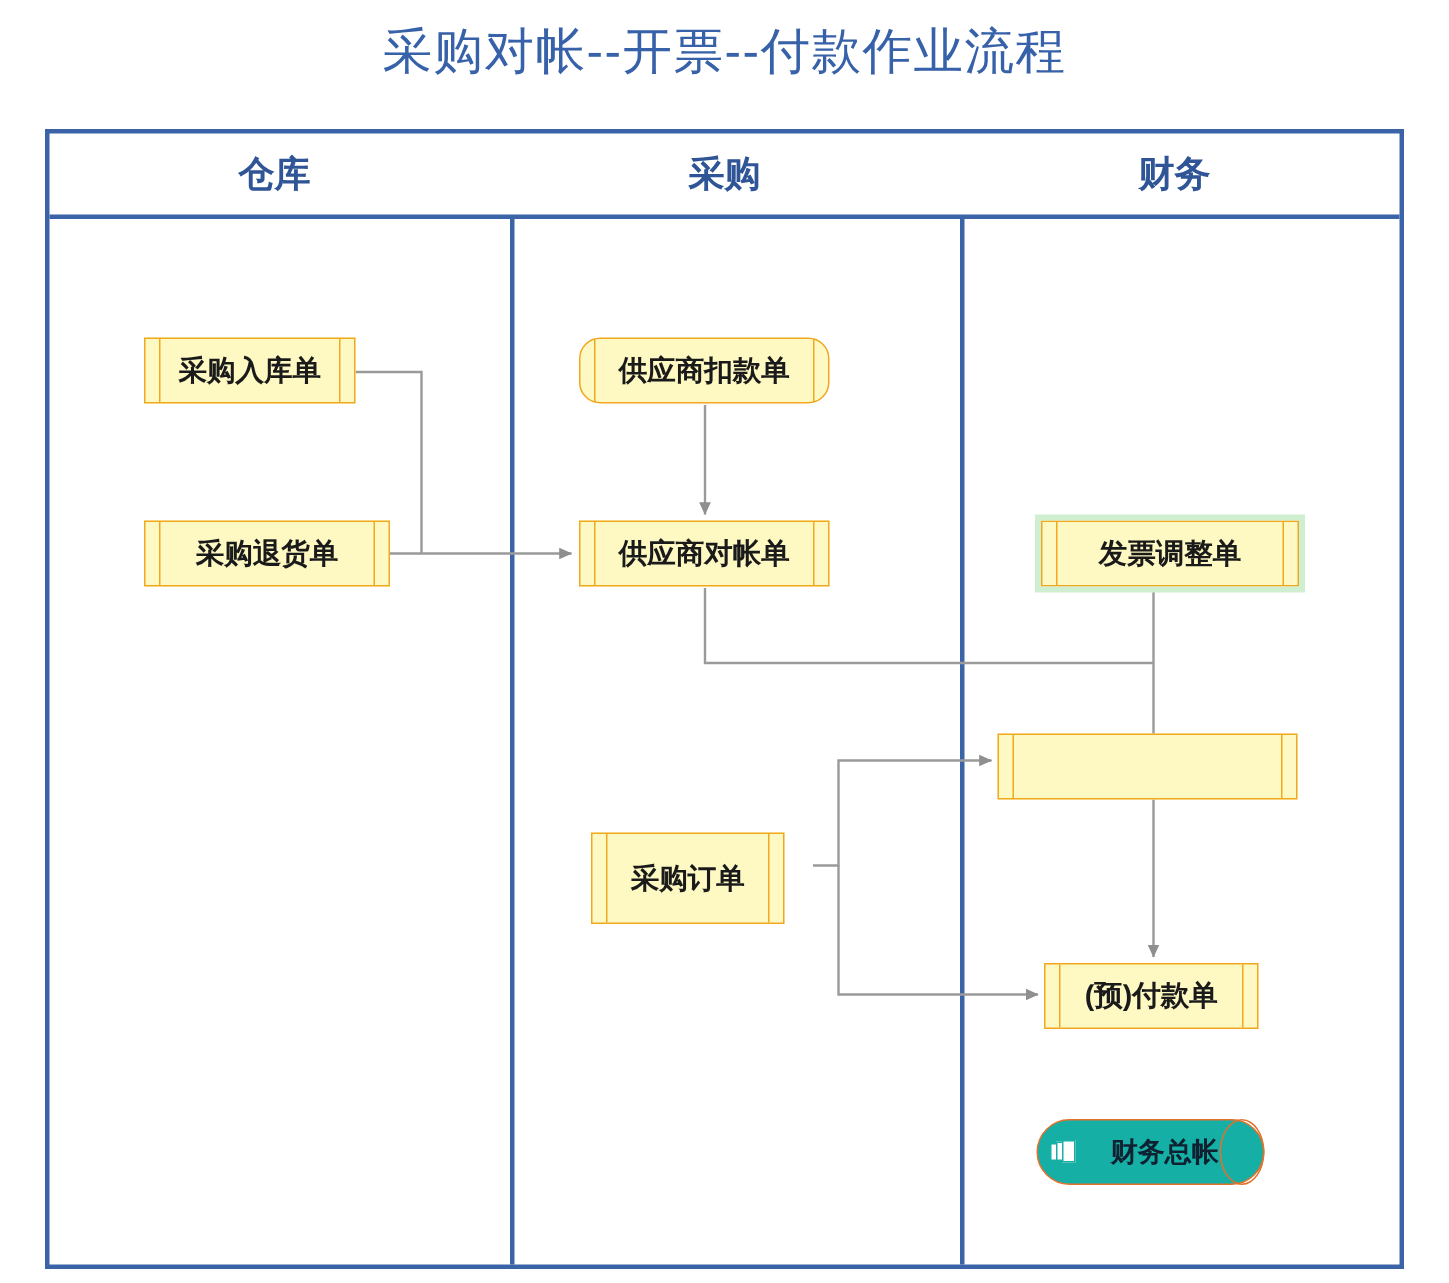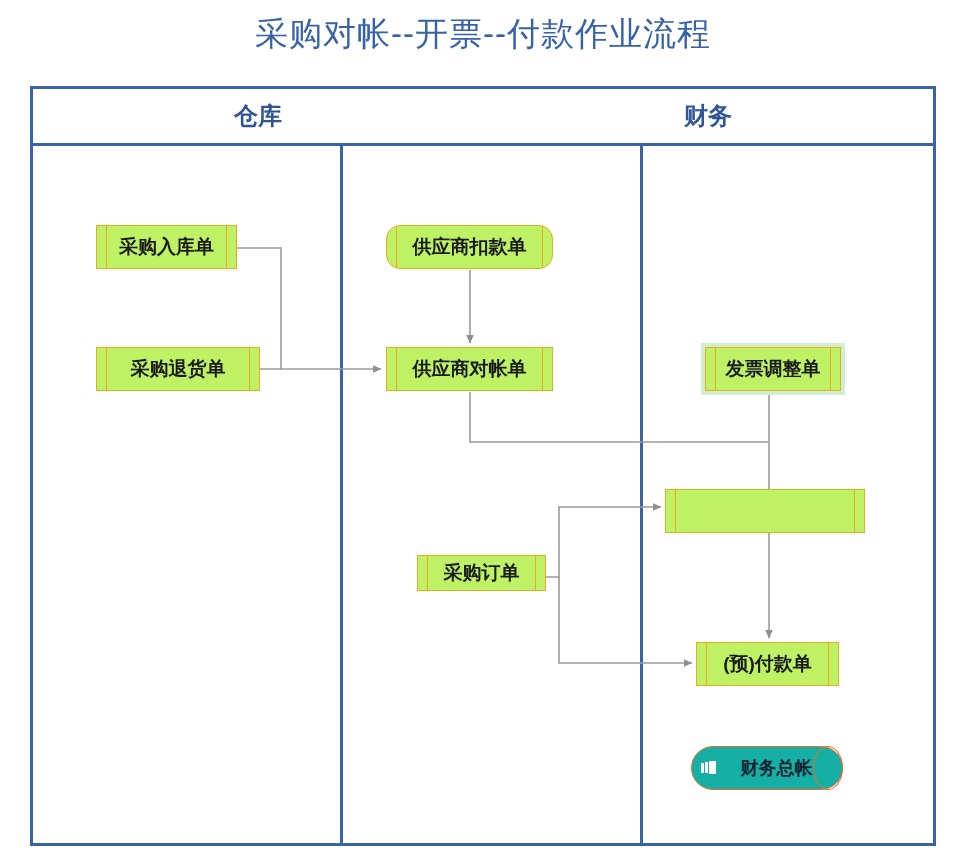--- a/index.html
+++ b/index.html
@@ -75,21 +75,21 @@
     top: 0;
     width: 966px;
     height: 855px;
     pointer-events: none;
   }
 
   
   .node {
     position: absolute;
     box-sizing: border-box;
-    background: #bef264;
+    background: #fef9c3;
     border: 1.5px solid #F0A81E;
     display: flex;
     align-items: center;
     justify-content: center;
     font-size: 19px;
     font-weight: bold;
     color: #1a1a1a;
     white-space: nowrap;
     z-index: 4;
   }
@@ -183,20 +183,23 @@
 
 <div id="page-title">采购对帐--开票--付款作业流程</div>
 
 <div id="swimlane-frame">
 
   <div class="lane-header-row">
     <div class="lane-header">
       <span>仓库</span>
     </div>
     <div class="lane-header">
+      <span>采购</span>
+    </div>
+    <div class="lane-header">
       <span>财务</span>
     </div>
   </div>
 
   <div class="lane-divider" id="lane-divider-1"></div>
   <div class="lane-divider" id="lane-divider-2"></div>
 </div>
 
 <svg id="connectors" viewBox="0 0 966 855" width="966" height="855" xmlns="http://www.w3.org/2000/svg">
   <defs>
@@ -238,26 +241,26 @@
 <div class="node" id="node-supplier-deduction" style="left:386px; top:225px; width:167px; height:44px;border-radius:14px;">
   <span class="inner-rules"></span>
   <span class="label">供应商扣款单</span>
 </div>
 
 <div class="node" id="node-supplier-reconciliation" style="left:386px; top:347px; width:167px; height:44px;">
   <span class="inner-rules"></span>
   <span class="label">供应商对帐单</span>
 </div>
 
-<div class="node" id="node-purchase-order" style="left:417px; top:555px; width:129px; height:36px;align-items:center;">
+<div class="node" id="node-purchase-order" style="left:394px; top:555px; width:129px; height:61px;align-items:center;">
   <span class="inner-rules"></span>
   <span class="label">采购订单</span>
 </div>
 
-<div class="node selected" id="node-invoice-adjustment" style="left:694px; top:347px; width:136px; height:44px;margin-left:11px;">
+<div class="node selected" id="node-invoice-adjustment" style="left:694px; top:347px; width:172px; height:44px;">
   <span class="inner-rules"></span>
   <span class="label">发票调整单</span>
 </div>
 
 <div class="node" id="node-supplier-red-invoice" style="left:665px; top:489px; width:200px; height:44px;">
   <span class="inner-rules"></span>
 </div>
 
 <div class="node" id="node-payment-voucher" style="left:696px; top:642px; width:143px; height:44px;">
   <span class="inner-rules"></span>

